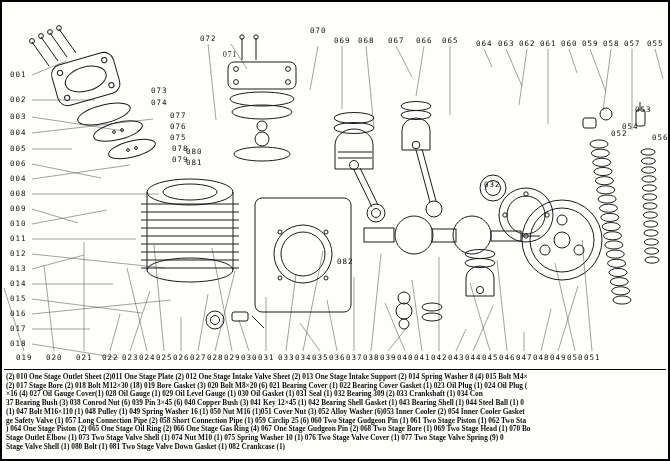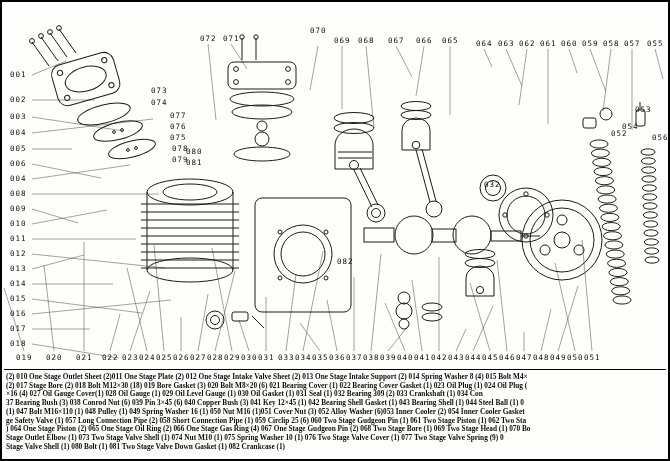--- a/index.html
+++ b/index.html
@@ -303,21 +303,21 @@
       <span class="plabel" style="left: 8px; top: 217px;">010</span>
       <span class="plabel" style="left: 8px; top: 232px;">011</span>
       <span class="plabel" style="left: 8px; top: 247px;">012</span>
       <span class="plabel" style="left: 8px; top: 262px;">013</span>
       <span class="plabel" style="left: 8px; top: 277px;">014</span>
       <span class="plabel" style="left: 8px; top: 292px;">015</span>
       <span class="plabel" style="left: 8px; top: 307px;">016</span>
       <span class="plabel" style="left: 8px; top: 322px;">017</span>
       <span class="plabel" style="left: 8px; top: 337px;">018</span>
       <span class="plabel" style="left: 198px; top: 32px;">072</span>
-      <span class="plabel" style="left: 221px; top: 32px;">071</span>
+      <span class="plabel" style="left: 221px; top: 48px; font-family: Liberation Serif, serif;">071</span>
       <span class="plabel" style="left: 308px; top: 24px;">070</span>
       <span class="plabel" style="left: 332px; top: 34px;">069</span>
       <span class="plabel" style="left: 356px; top: 34px;">068</span>
       <span class="plabel" style="left: 386px; top: 34px;">067</span>
       <span class="plabel" style="left: 414px; top: 34px;">066</span>
       <span class="plabel" style="left: 440px; top: 34px;">065</span>
       <span class="plabel" style="left: 474px; top: 37px;">064</span>
       <span class="plabel" style="left: 496px; top: 37px;">063</span>
       <span class="plabel" style="left: 517px; top: 37px;">062</span>
       <span class="plabel" style="left: 538px; top: 37px;">061</span>

